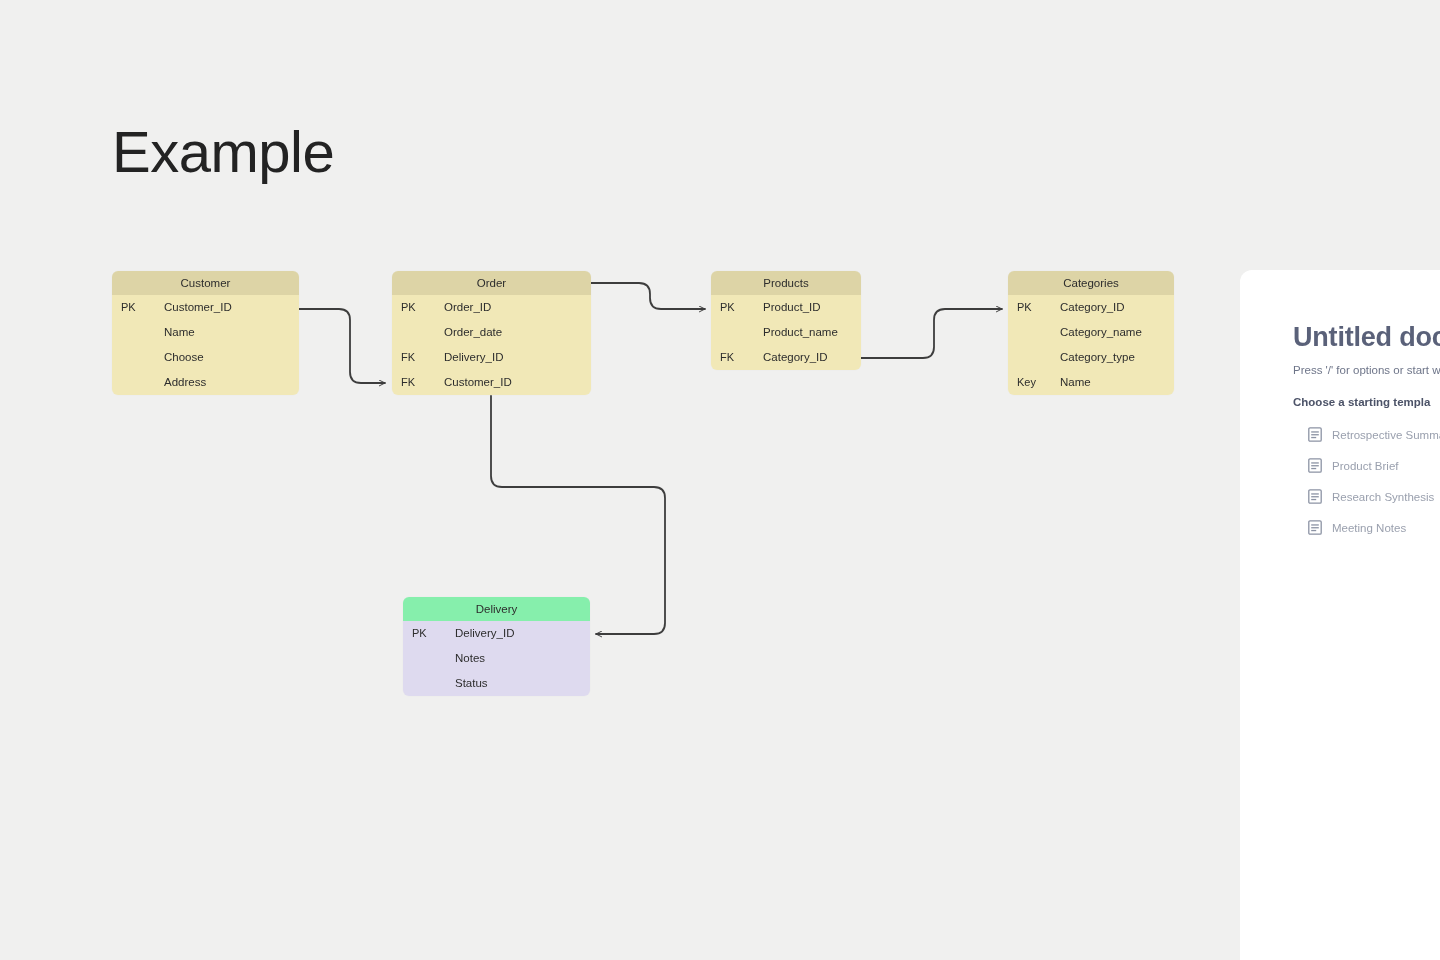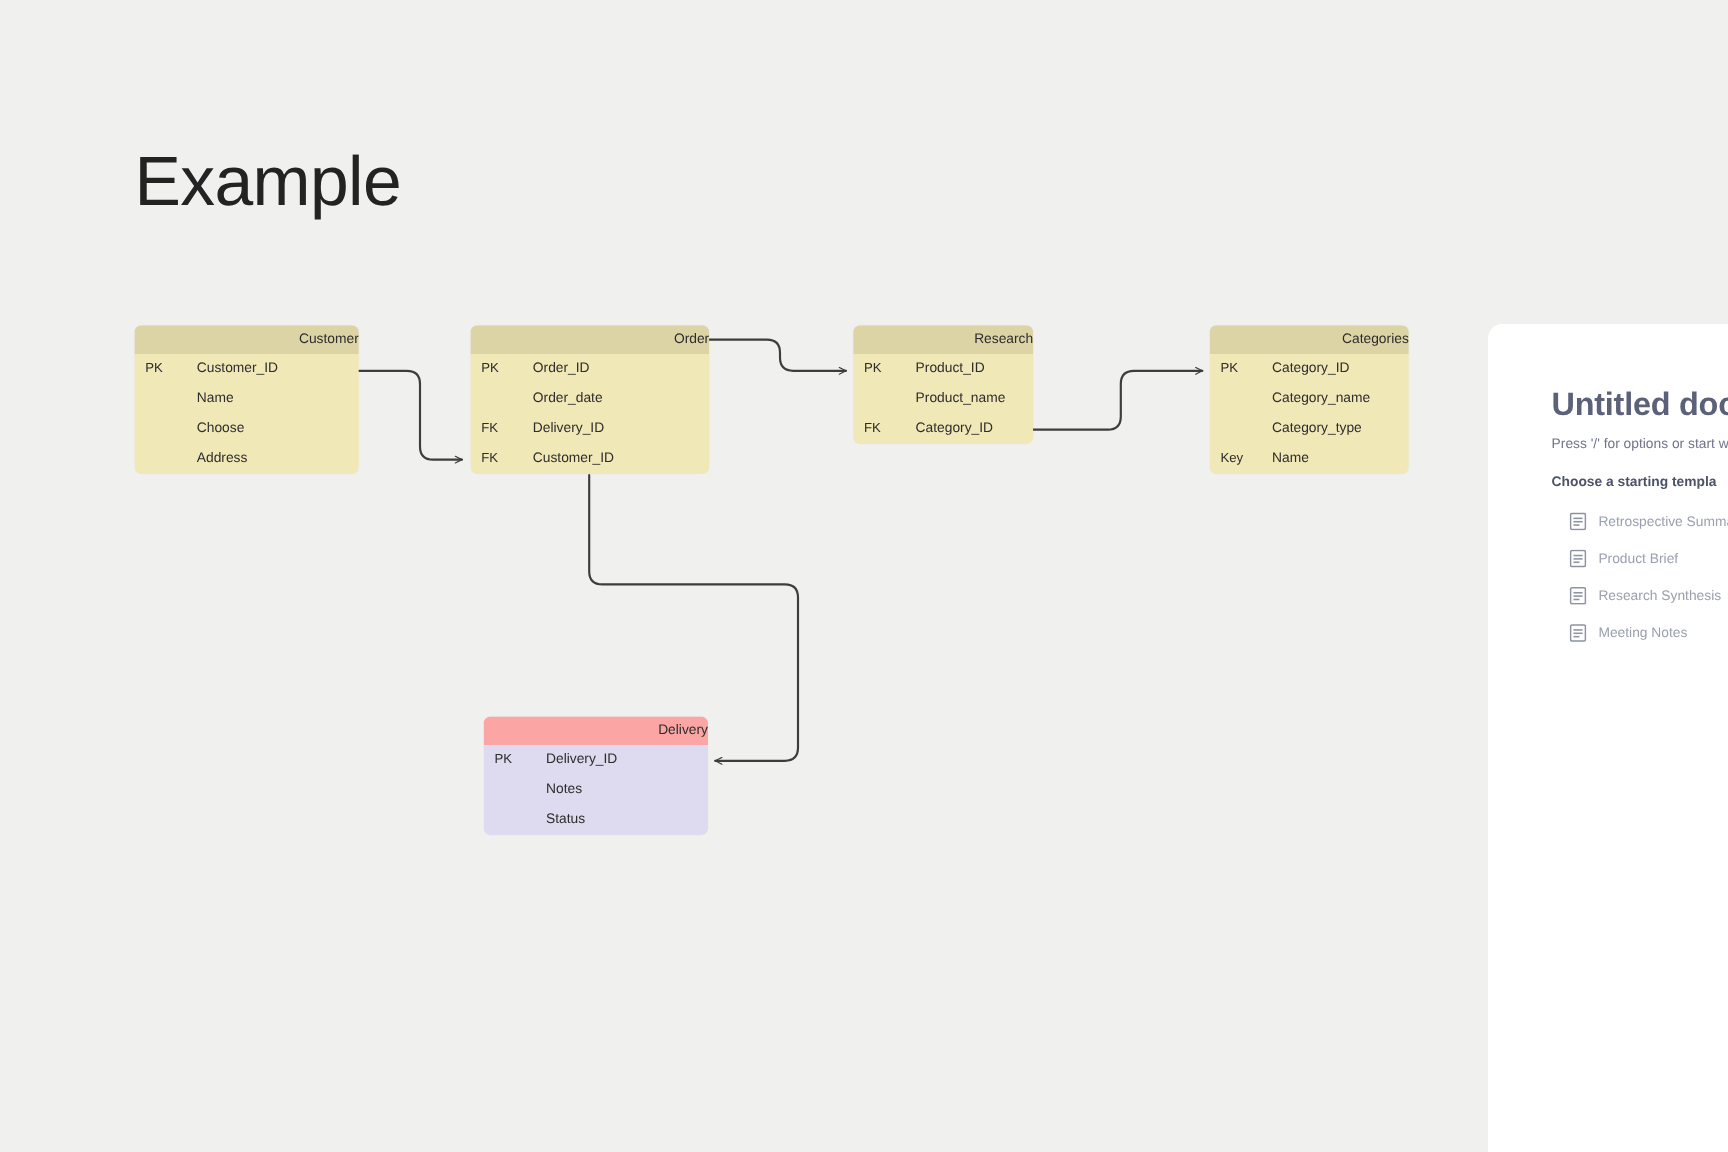--- a/index.html
+++ b/index.html
@@ -29,21 +29,21 @@
 
   .entity {
     position: absolute;
     border-radius: 6px;
     overflow: hidden;
     box-shadow: 0 0 0 0.5px rgba(0,0,0,0.02);
   }
   .entity-header {
     height: 24px;
     line-height: 24px;
-    text-align: right;
+    text-align: center;
     font-size: 11.5px;
     color: #2d2d2d;
     font-weight: 400;
   }
   .entity-body { padding: 0; }
   .attr-row {
     height: 25px;
     line-height: 25px;
     display: flex;
     align-items: center;
@@ -55,21 +55,21 @@
     padding-left: 9px;
     flex: 0 0 52px;
     font-size: 11px;
   }
   .attr-name { flex: 1 1 auto; }
 
   
   .theme-amber .entity-header { background: #ddd4a6; }
   .theme-amber .entity-body  { background: #f1e8b7; }
   
-  .theme-lilac .entity-header { background: #fca5a5; }
+  .theme-lilac .entity-header { background: #86efac; }
   .theme-lilac .entity-body  { background: #dedaef; }
 
   
   #doc-panel {
     position: absolute;
     left: 1240px; top: 270px;
     width: 260px; height: 690px;
     background: #ffffff;
     border-top-left-radius: 12px;
     overflow: hidden;
@@ -168,21 +168,21 @@
               <span class="attr-key">FK</span>
               <span class="attr-name">Delivery_ID</span>
             </div>
             <div class="attr-row">
               <span class="attr-key">FK</span>
               <span class="attr-name">Customer_ID</span>
             </div>
           </div>
         </div>
         <div class="entity theme-amber" style="left: 711px; top: 271px; width: 150px;">
-          <div class="entity-header">Research</div>
+          <div class="entity-header">Products</div>
           <div class="entity-body">
             <div class="attr-row">
               <span class="attr-key">PK</span>
               <span class="attr-name">Product_ID</span>
             </div>
             <div class="attr-row">
               <span class="attr-key"></span>
               <span class="attr-name">Product_name</span>
             </div>
             <div class="attr-row">

